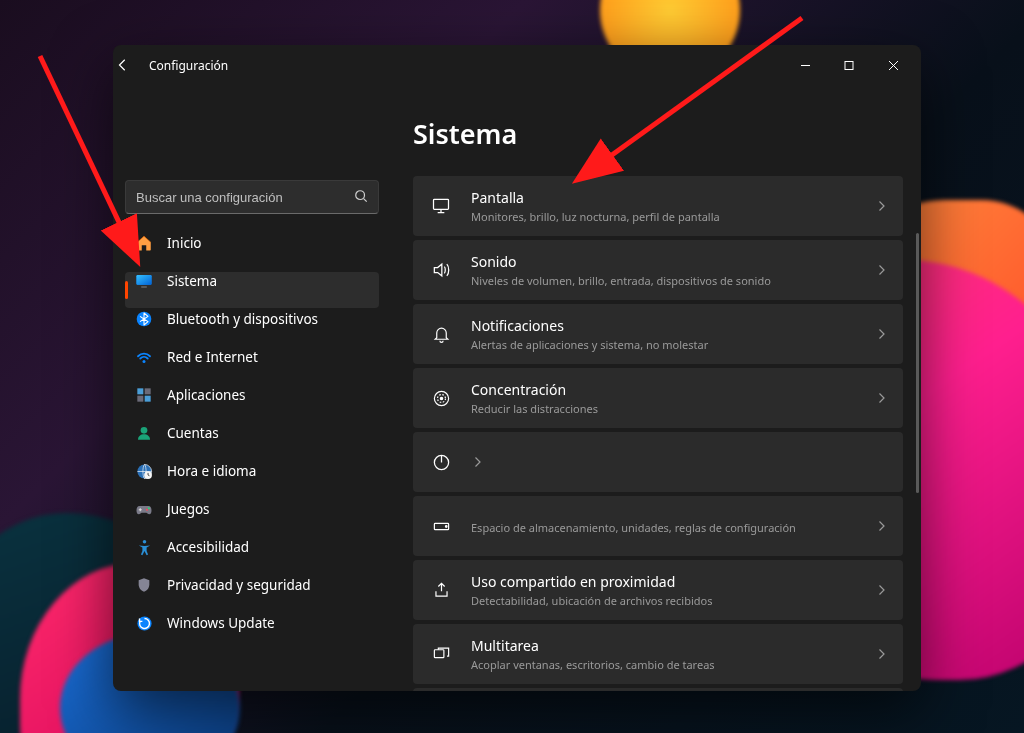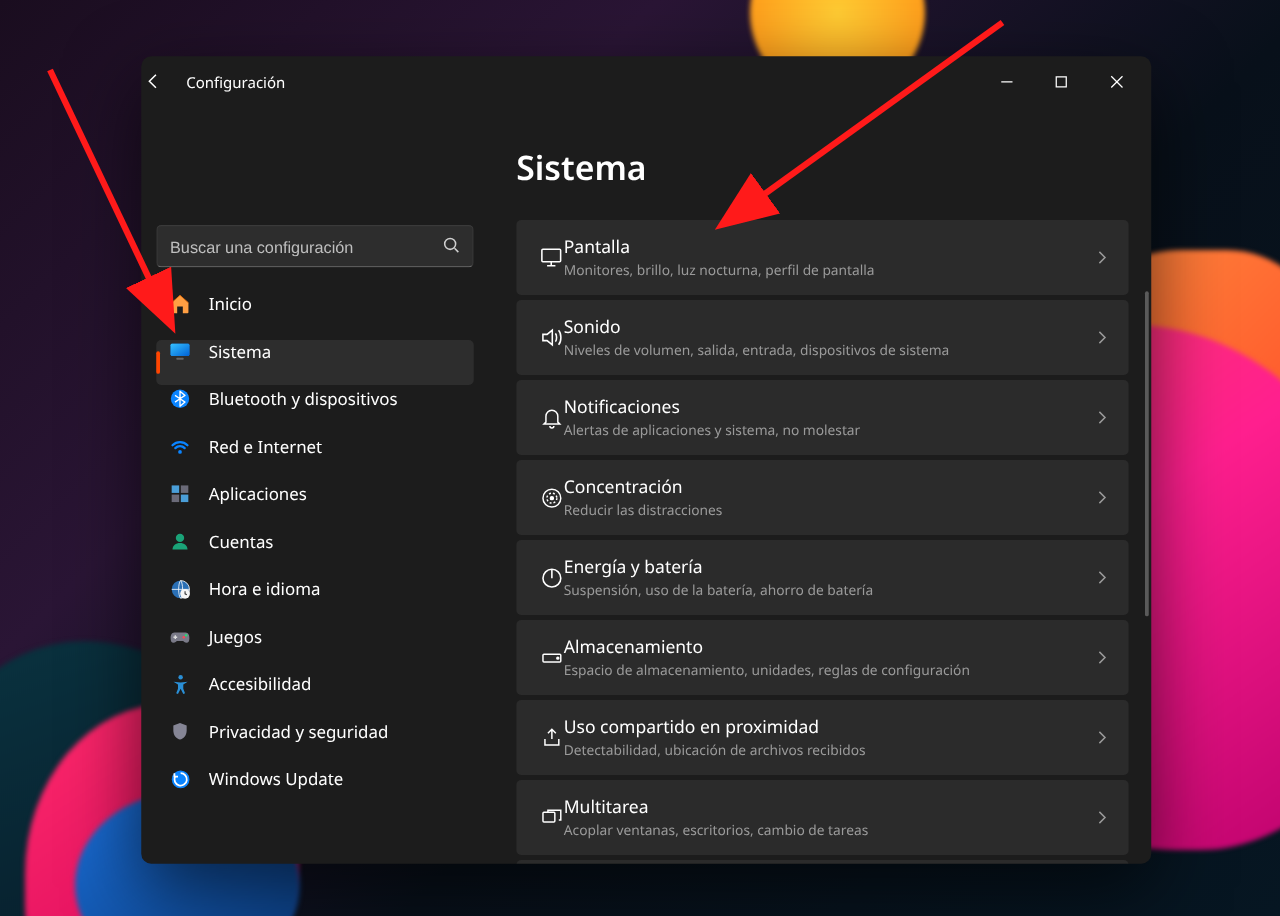--- a/index.html
+++ b/index.html
@@ -92,20 +92,21 @@
 .main { flex: 1; padding: 0 18px 0 22px; display: flex; flex-direction: column; min-width: 0; position: relative; }
 .main h1 { color: #fff; font-size: 27px; font-weight: 600; margin: 30px 0 24px 0; }
 .cards { display: flex; flex-direction: column; gap: 4px; overflow: hidden; }
 .card {
   background: #2b2b2b;
   border-radius: 4px;
   min-height: 60px;
   padding: 12px 16px 12px 18px;
   display: flex;
   align-items: center;
+  gap: 20px;
   cursor: pointer;
 }
 .card .cicon { width: 20px; height: 20px; display: flex; align-items: center; justify-content: center; color: #fff; }
 .card .ctext { flex: 1; min-width: 0; }
 .card .ctitle { color: #fff; font-size: 14px; }
 .card .csub { color: #9a9a9a; font-size: 11px; margin-top: 2px; }
 .card .chev { color: #9a9a9a; }
 
 .scrollbar-track { position: absolute; right: 2px; top: 148px; bottom: 10px; width: 3px; }
 .scrollbar-thumb { position: absolute; top: 0; width: 100%; height: 58%; background: #5a5a5a; border-radius: 2px; }
@@ -311,21 +312,21 @@
 
         <div class="card">
           <span class="cicon">
             <svg width="20" height="20" viewBox="0 0 24 24" fill="none" stroke="currentColor" stroke-width="1.5">
                 <path d="M4 9v6h4l5 4V5L8 9H4z"></path>
                 <path d="M16 8c1.5 1.5 1.5 6.5 0 8M19 5c3 3 3 11 0 14"></path>
               </svg>
           </span>
           <div class="ctext">
             <div class="ctitle">Sonido</div>
-            <div class="csub">Niveles de volumen, salida, entrada, dispositivos de sistema</div>
+            <div class="csub">Niveles de volumen, brillo, entrada, dispositivos de sonido</div>
           </div>
           <span class="chev"><svg width="12" height="12" viewBox="0 0 16 16" fill="none" stroke="currentColor" stroke-width="1.6">
                 <path d="M6 2l6 6-6 6"></path>
               </svg></span>
         </div>
 
         <div class="card">
           <span class="cicon">
             <svg width="19" height="19" viewBox="0 0 24 24" fill="none" stroke="currentColor" stroke-width="1.5">
                 <path d="M6 16V10a6 6 0 1 1 12 0v6l2 2H4l2-2zM10 20a2 2 0 0 0 4 0"></path>
@@ -357,38 +358,33 @@
               </svg></span>
         </div>
 
         <div class="card">
           <span class="cicon">
             <svg width="19" height="19" viewBox="0 0 24 24" fill="none" stroke="currentColor" stroke-width="1.6">
                 <circle cx="12" cy="12" r="9"></circle>
                 <path d="M12 3v9"></path>
               </svg>
           </span>
-          <div class="ctext">
-            <div class="ctitle">Energía y batería</div>
-            <div class="csub">Suspensión, uso de la batería, ahorro de batería</div>
-          </div>
           <span class="chev"><svg width="12" height="12" viewBox="0 0 16 16" fill="none" stroke="currentColor" stroke-width="1.6">
                 <path d="M6 2l6 6-6 6"></path>
               </svg></span>
         </div>
 
         <div class="card">
           <span class="cicon">
             <svg width="19" height="19" viewBox="0 0 24 24" fill="none" stroke="currentColor" stroke-width="1.5">
                 <rect x="3" y="8" width="18" height="8" rx="1"></rect>
                 <circle cx="18" cy="12" r="1" fill="currentColor"></circle>
               </svg>
           </span>
           <div class="ctext">
-            <div class="ctitle">Almacenamiento</div>
             <div class="csub">Espacio de almacenamiento, unidades, reglas de configuración</div>
           </div>
           <span class="chev"><svg width="12" height="12" viewBox="0 0 16 16" fill="none" stroke="currentColor" stroke-width="1.6">
                 <path d="M6 2l6 6-6 6"></path>
               </svg></span>
         </div>
 
         <div class="card">
           <span class="cicon">
             <svg width="19" height="19" viewBox="0 0 24 24" fill="none" stroke="currentColor" stroke-width="1.5">

